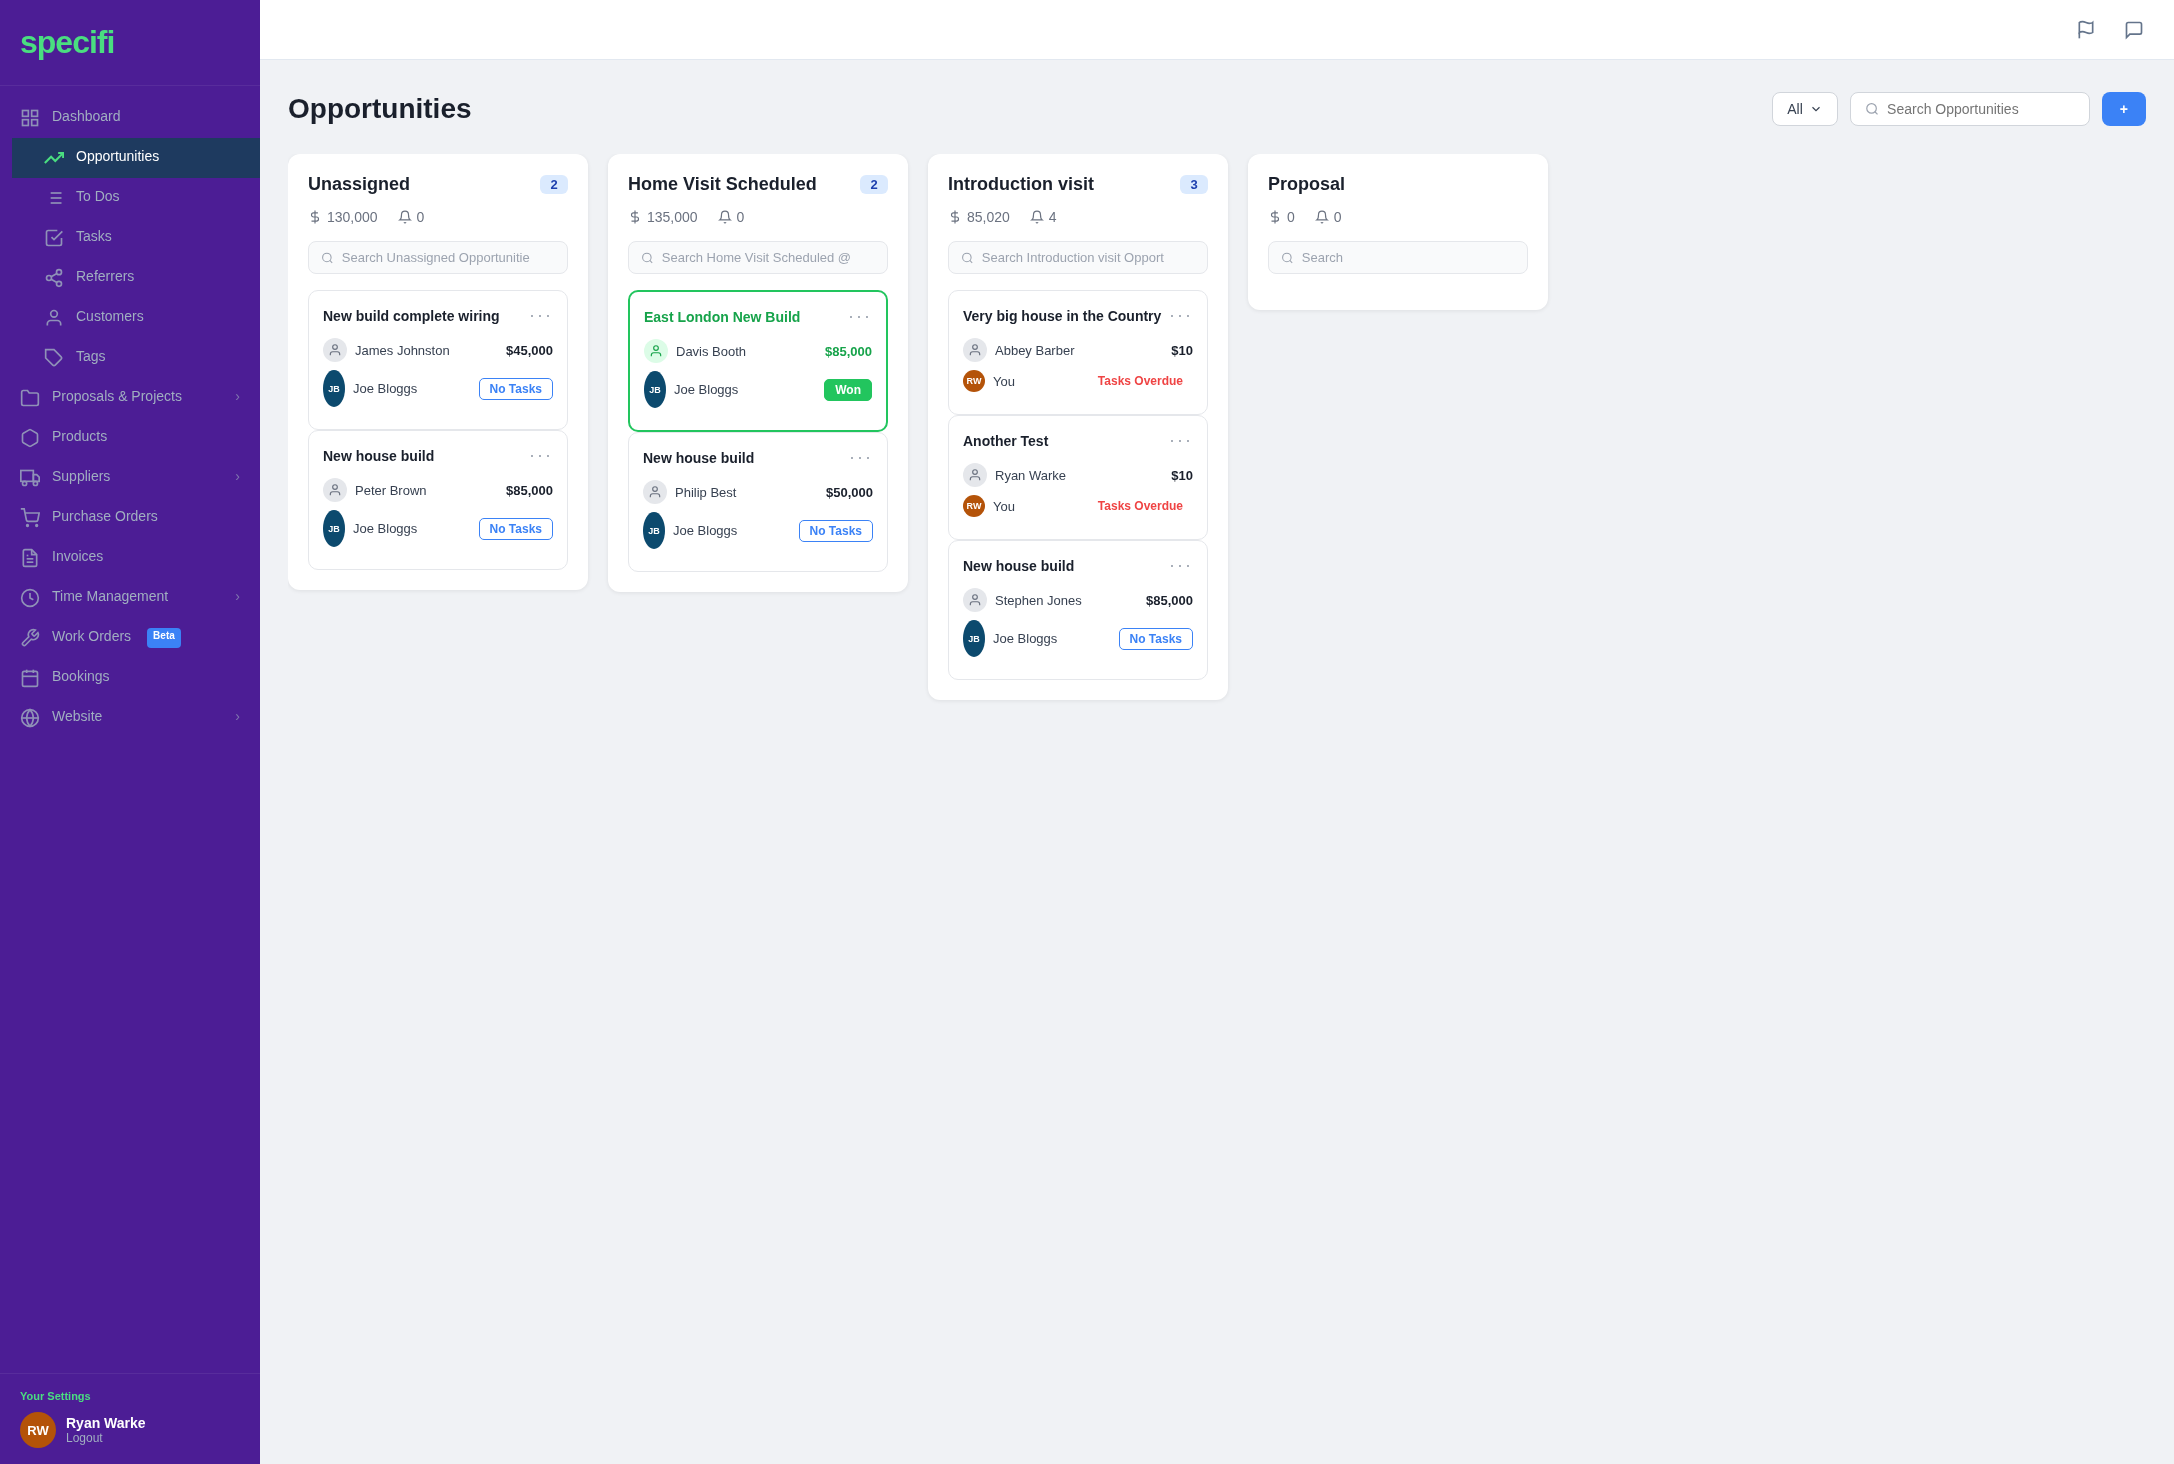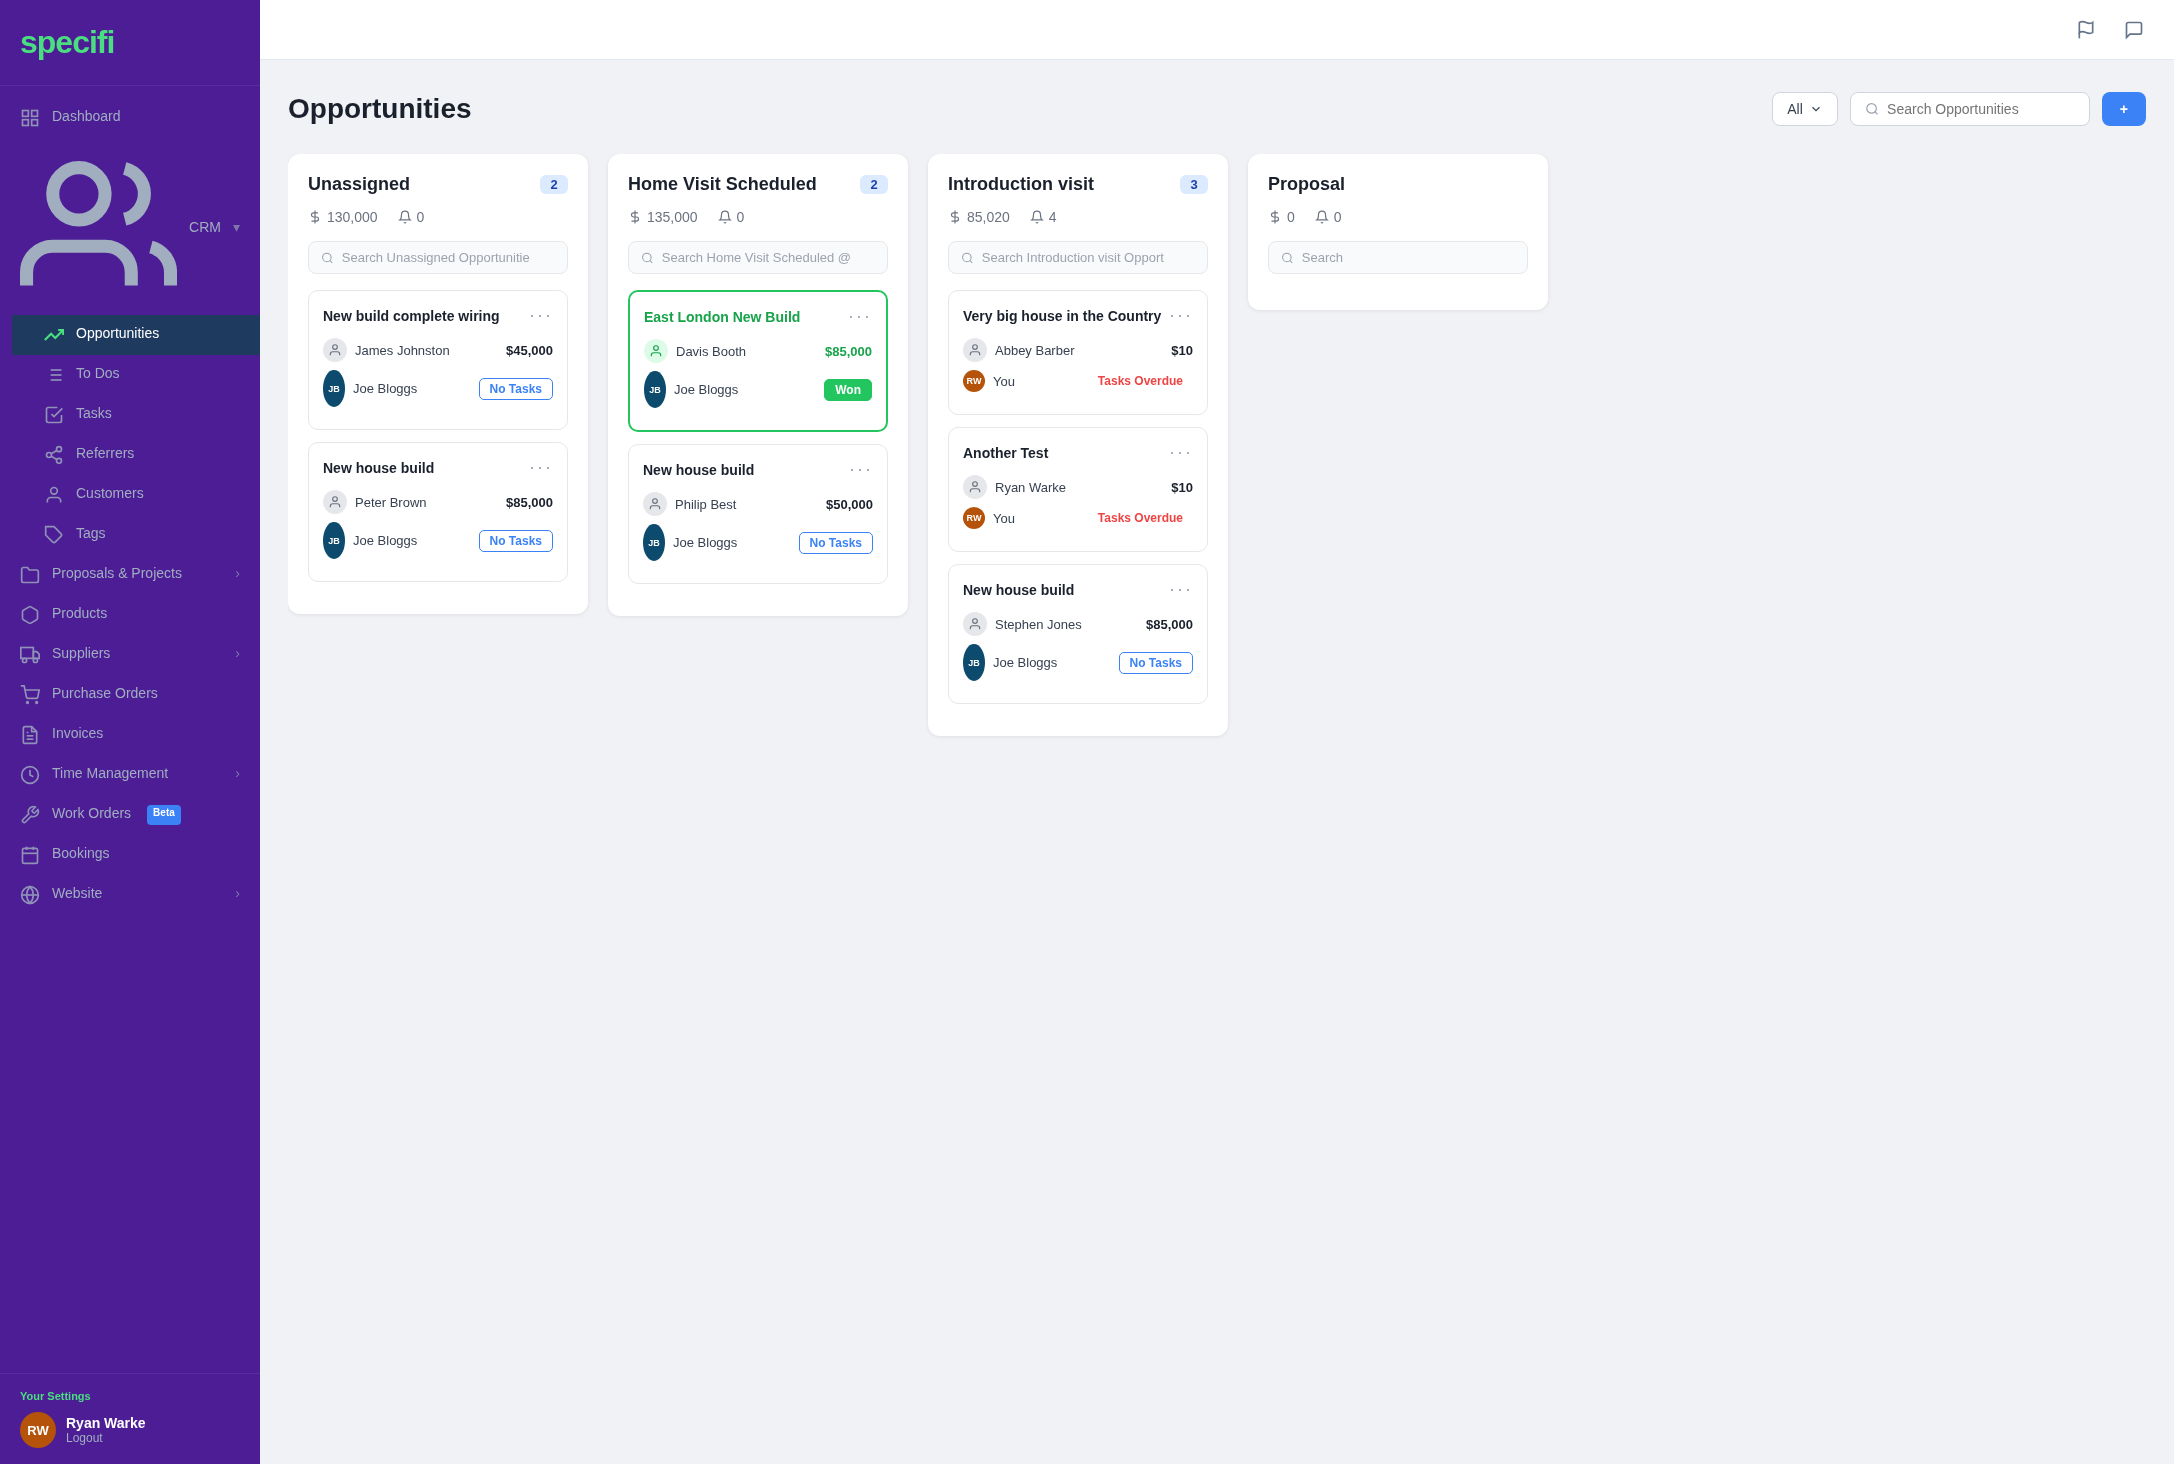--- a/index.html
+++ b/index.html
@@ -200,21 +200,20 @@
     .col-search input {
       border: none; outline: none; background: transparent;
       font-size: 13px; color: #374151; width: 100%;
     }
     .col-search input::placeholder { color: #9ca3af; }
 
     .opp-card {
       border: 1px solid #e5e7eb;
       border-radius: 10px;
       padding: 14px;
-      margin-bottom: 12px;
       background: #fff;
     }
     .opp-card.featured {
       border: 2px solid #22c55e;
     }
     .card-header {
       display: flex;
       align-items: center;
       justify-content: space-between;
       margin-bottom: 12px;
@@ -290,30 +289,20 @@
     <div class="nav-item">
       <svg class="nav-icon" viewBox="0 0 24 24" fill="none" stroke="currentColor" stroke-width="2">
           <rect x="3" y="3" width="7" height="7"></rect>
           <rect x="14" y="3" width="7" height="7"></rect>
           <rect x="14" y="14" width="7" height="7"></rect>
           <rect x="3" y="14" width="7" height="7"></rect>
         </svg>
       <span>Dashboard</span>
     </div>
 
-    <div class="crm-header">
-      <svg class="nav-icon" viewBox="0 0 24 24" fill="none" stroke="currentColor" stroke-width="2">
-          <path d="M17 21v-2a4 4 0 0 0-4-4H5a4 4 0 0 0-4 4v2"></path>
-          <circle cx="9" cy="7" r="4"></circle>
-          <path d="M23 21v-2a4 4 0 0 0-3-3.87"></path>
-          <path d="M16 3.13a4 4 0 0 1 0 7.75"></path>
-        </svg>
-      <span>CRM</span>
-      <span class="nav-chevron">▾</span>
-    </div>
 
     <div class="crm-sub">
 
       <div class="nav-item active">
         <svg class="nav-icon" viewBox="0 0 24 24" fill="none" stroke="#4ade80" stroke-width="2.5">
             <polyline points="23 6 13.5 15.5 8.5 10.5 1 18"></polyline>
             <polyline points="17 6 23 6 23 12"></polyline>
           </svg>
         <span>Opportunities</span>
       </div>

